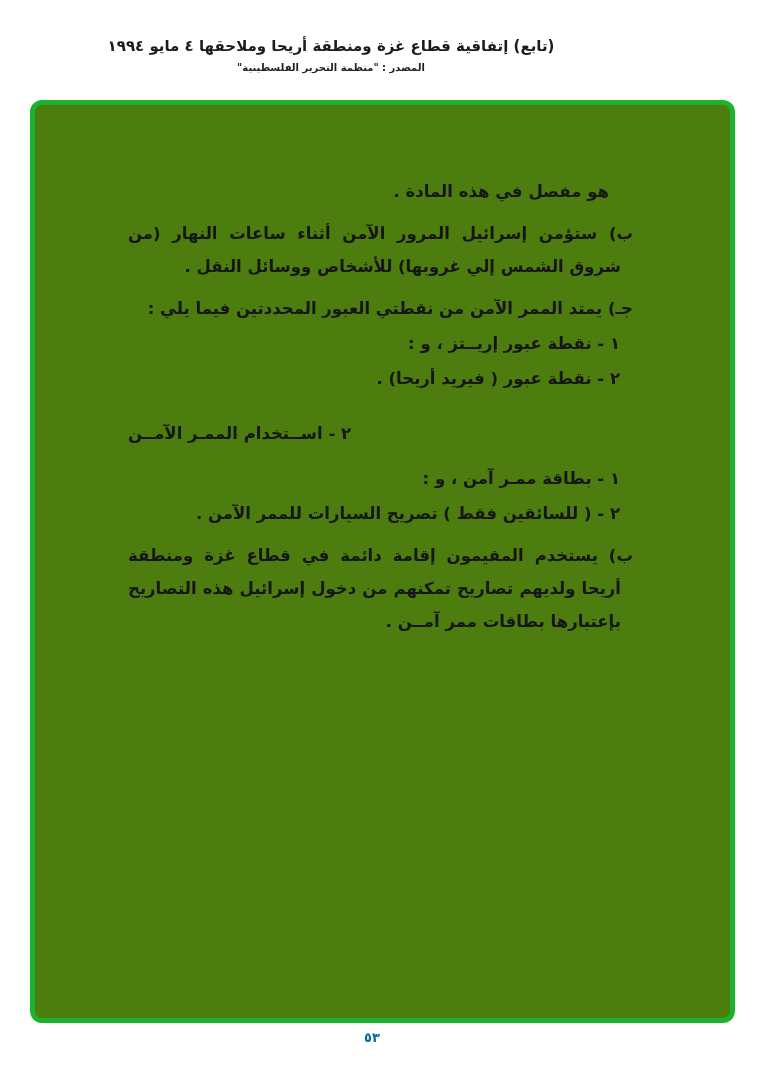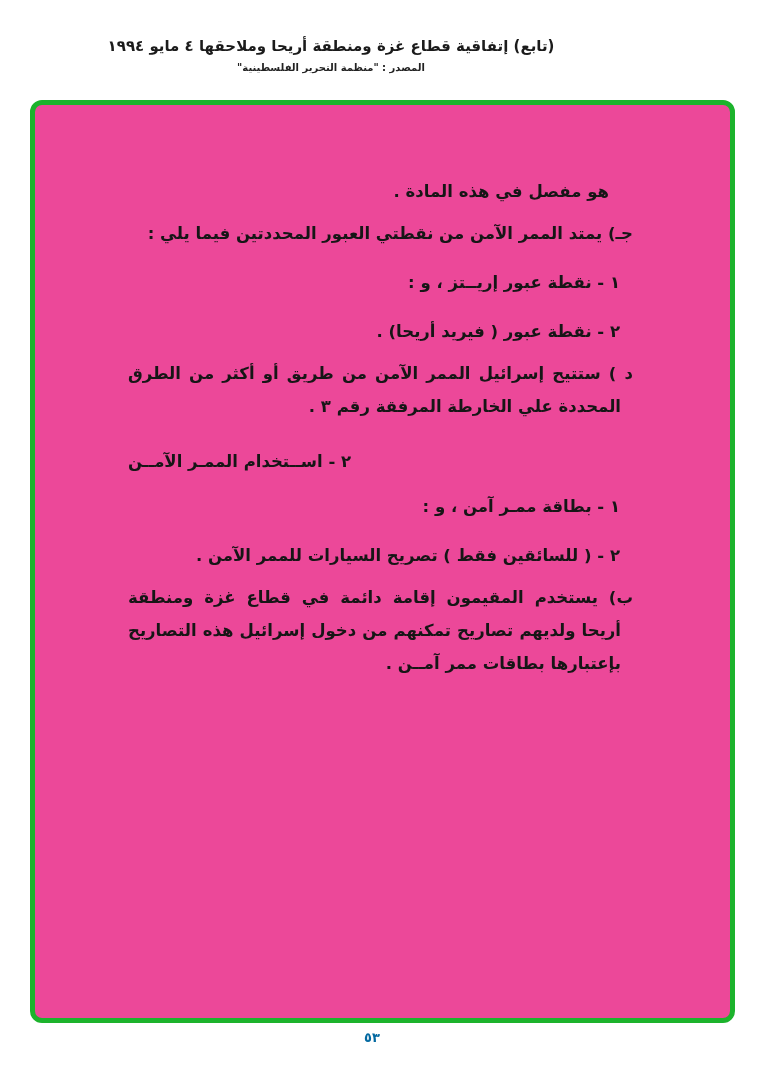--- a/index.html
+++ b/index.html
@@ -26,33 +26,33 @@
     margin-top:5px;
     font-size:10px;font-weight:bold;line-height:14px;color:#222;
   }
 
   
   .doc-frame{
     position:absolute;left:30px;top:100px;width:705px;height:923px;
     box-sizing:border-box;
     border:5px solid #1cb32c;
     border-radius:12px;
-    background:#ec4899;
+    background:#4d7c0f;
     padding:66px 97px 0 93px;
     direction:rtl;
   }
   .doc-body{
     color:#161616;
     font-size:16.5px;font-weight:bold;line-height:33px;
     text-align:justify;
   }
   .para{margin:4px 0 0 0;}
   .hang{padding-right:12px;text-indent:-12px;}   
   .cont{margin-right:24px;}                      
-  .sub{margin-right:13px;margin-top:16px;}        
+  .sub{margin-right:13px;margin-top:2px;}        
   .sect{margin-top:22px;margin-bottom:12px;text-align:left;}
   .gap-top{margin-top:9px;}
 
   
   .page-number{
     position:absolute;top:1030px;left:0;width:758px;
     text-align:center;
     font-size:13px;font-weight:bold;color:#0369a1;
   }
   .page-number span{position:relative;left:-7px;letter-spacing:3px;}
@@ -65,28 +65,28 @@
   <div class="header">
     <div class="header-title">(تابع) إتفاقية قطاع غزة ومنطقة أريحا وملاحقها ٤ مايو ١٩٩٤</div>
     <div class="header-source">المصدر :  "منظمة التحرير الفلسطينية"</div>
   </div>
 
   <div class="doc-frame">
     <div class="doc-body">
 
       <p class="para cont">هو مفصل في هذه المادة .</p>
 
+      <p class="para hang gap-top">ب)  ستؤمن إسرائيل المرور الآمن أثناء ساعات النهار (من شروق الشمس إلي غروبها) للأشخاص ووسائل النقل .</p>
 
       <p class="para hang gap-top">جـ) يمتد الممر الآمن من نقطتي العبور المحددتين فيما يلي :</p>
 
       <p class="para sub">١ - نقطة عبور إريــتز ،  و  :</p>
 
       <p class="para sub">٢ - نقطة عبور ( فيريد أريحا) .</p>
 
-      <p class="para hang gap-top">د ) ستتيح إسرائيل الممر الآمن من طريق أو أكثر من الطرق المحددة علي الخارطة المرفقة رقم ٣  .</p>
 
       <p class="para sect">٢ - اســتخدام الممـر الآمــن</p>
 
 
       <p class="para sub gap-top">١ - بطاقة ممـر آمن ،  و  :</p>
 
       <p class="para sub">٢ - ( للسائقين فقط ) تصريح السيارات للممر الآمن .</p>
 
 
       <p class="para hang gap-top">ب) يستخدم المقيمون إقامة دائمة في قطاع غزة ومنطقة أريحا ولديهم تصاريح تمكنهم من دخول إسرائيل هذه التصاريح بإعتبارها بطاقات ممر آمــن .</p>

